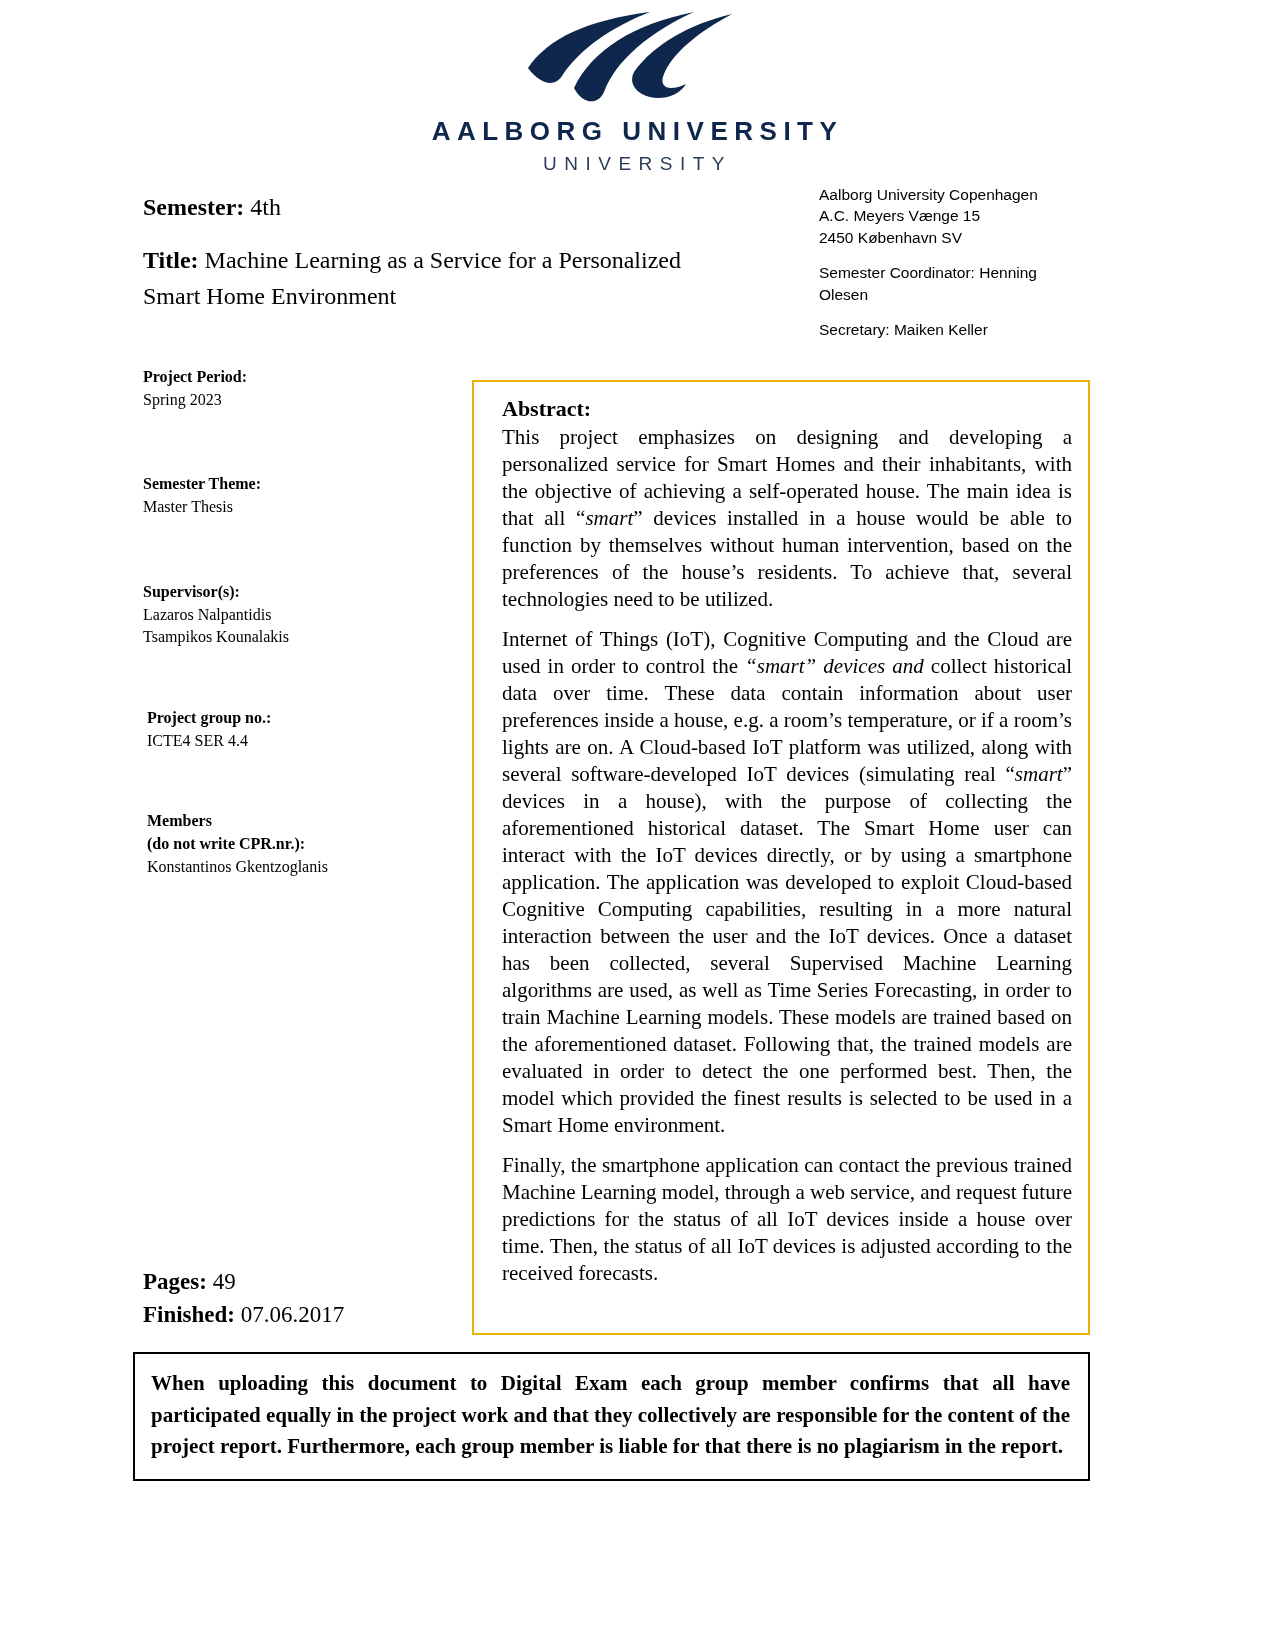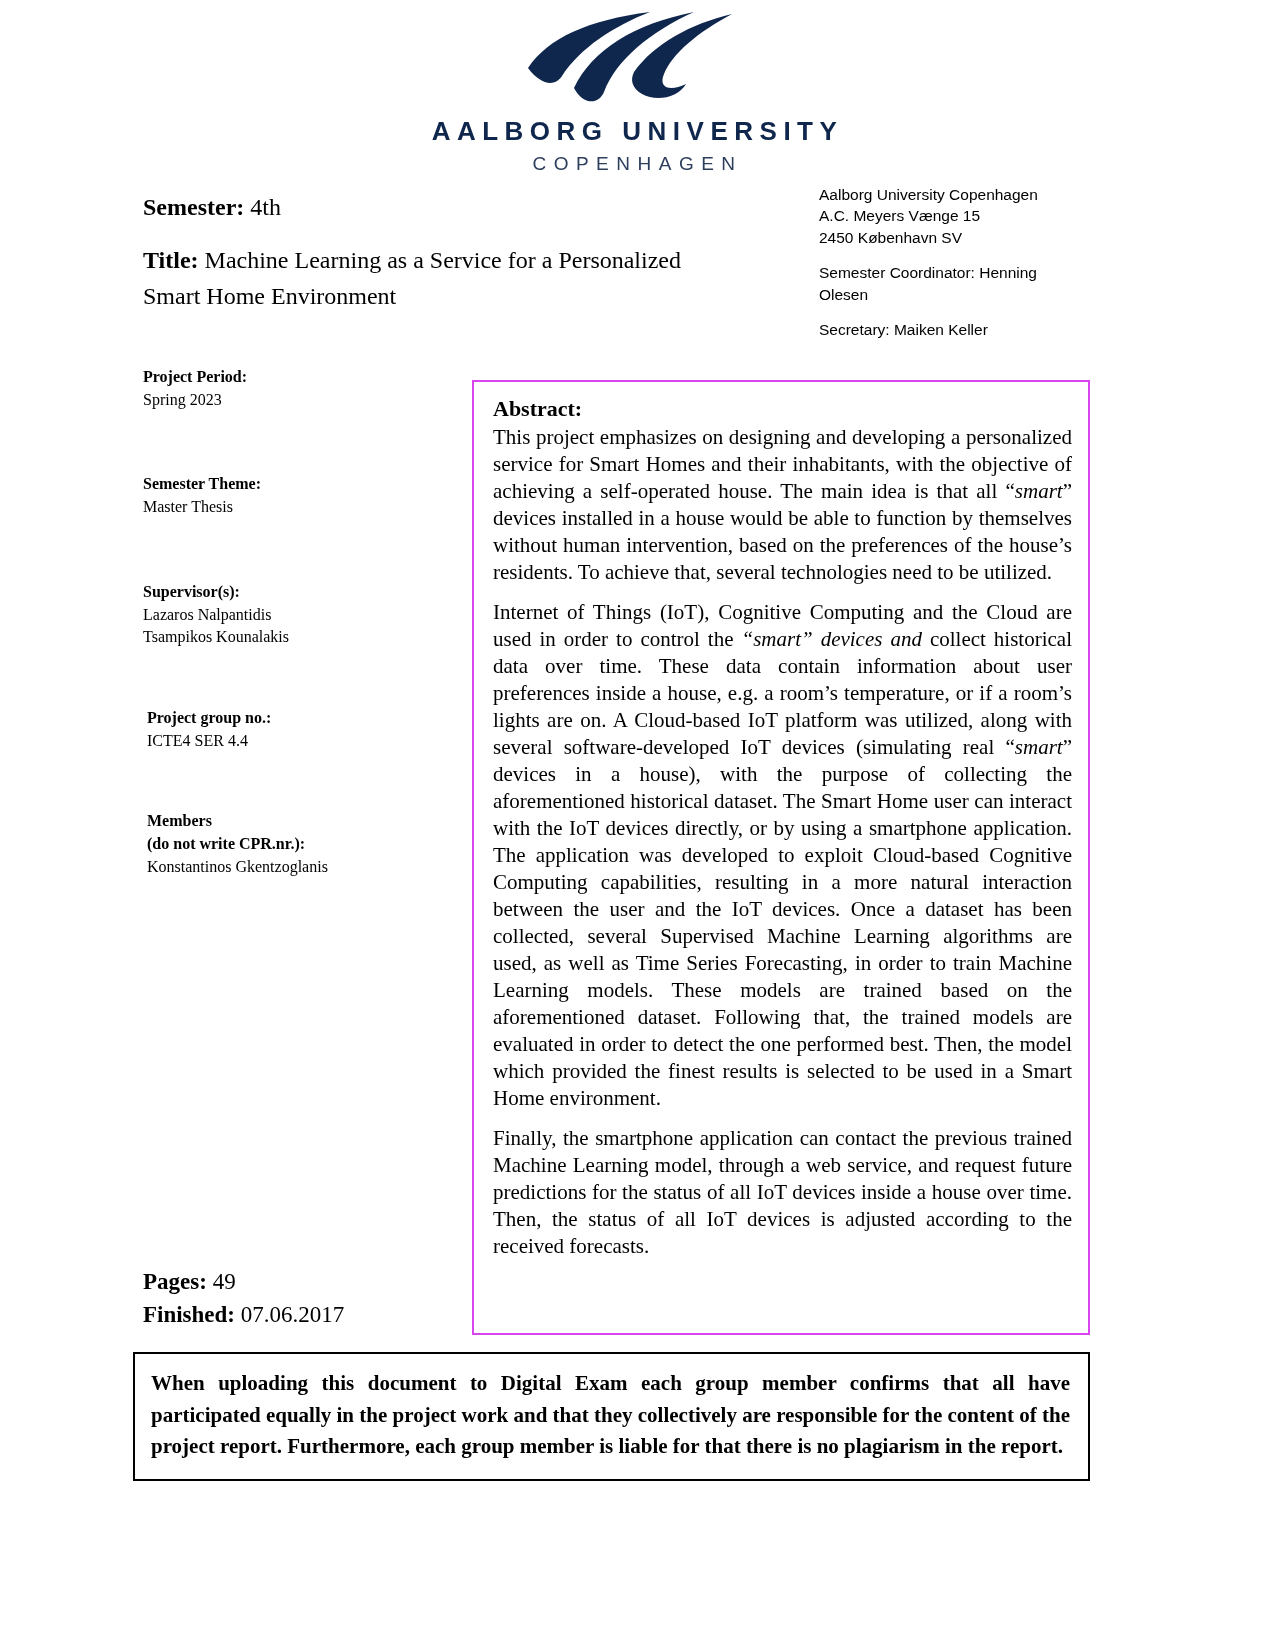--- a/index.html
+++ b/index.html
@@ -100,23 +100,23 @@
     line-height: 1.45;
   }
 
   
   #abstract-box {
     position: absolute;
     left: 472px;
     top: 380px;
     width: 618px;
     height: 955px;
-    border: 2px solid #d946ef;
+    border: 2px solid #eab308;
     box-sizing: border-box;
-    padding: 14px 16px 10px 19px;
+    padding: 14px 16px 10px 28px;
   }
   #abstract-box .ab-head {
     font-size: 22px;
     font-weight: bold;
     margin: 0 0 2px 0;
     font-family: "Liberation Serif", serif;
   }
   #abstract-box p {
     margin: 0 0 13px 0;
     font-size: 21px;
@@ -149,21 +149,21 @@
 <body>
 
 <div id="logo-block">
   <svg id="logo-mark" width="240" height="100" viewBox="0 0 240 100" aria-hidden="true">
     <path d="M10 58 C 30 28, 70 10, 132 2 C 96 16, 62 38, 44 66 C 36 78, 22 74, 10 58 Z" fill="#10274d"></path>
     <path d="M56 78 C 74 40, 116 14, 176 2 C 132 22, 98 50, 86 82 C 80 96, 64 94, 56 78 Z" fill="#10274d"></path>
     <path d="M116 62 C 136 34, 172 14, 214 4 C 180 22, 154 44, 146 64 C 140 78, 152 82, 168 74
              C 160 88, 138 92, 124 84 C 114 78, 112 70, 116 62 Z" fill="#10274d"></path>
   </svg>
   <div id="logo-wordmark">AALBORG UNIVERSITY</div>
-  <div id="logo-subword">COPENHAGEN</div>
+  <div id="logo-subword">UNIVERSITY</div>
 </div>
 
 <div id="semester-line">
   <span class="lbl">Semester:</span>
   <span>4th</span>
 </div>
 
 <div id="title-line">
   <span class="lbl">Title:</span>
   <span>Machine Learning as a Service for a Personalized Smart Home Environment</span>

